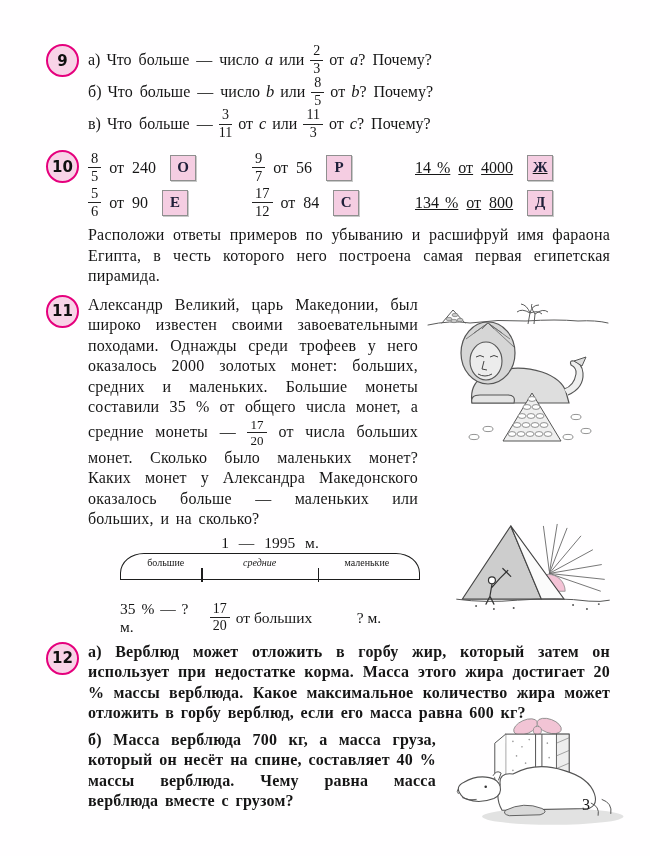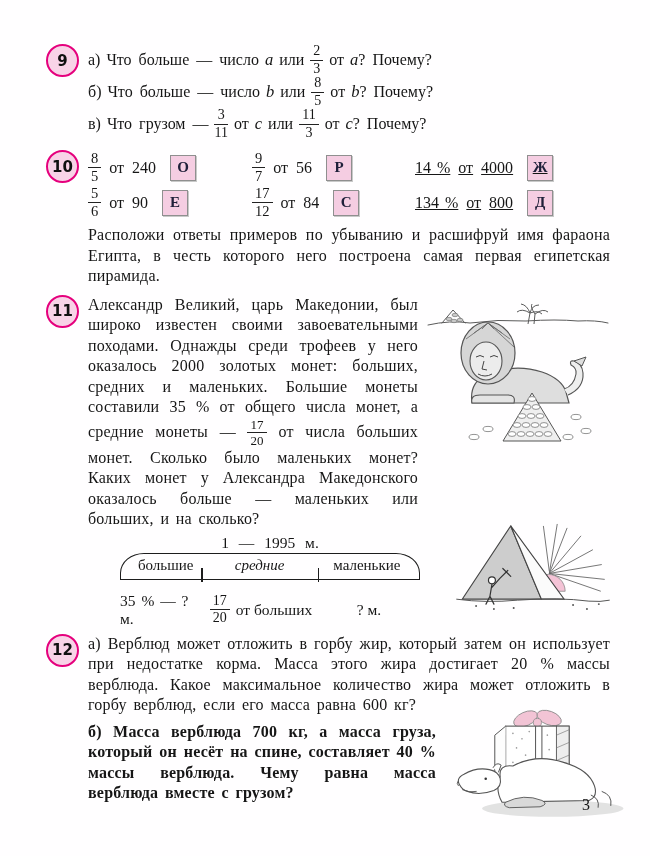--- a/index.html
+++ b/index.html
@@ -49,28 +49,28 @@
   
   .sphinx-float{float:right;width:184px;height:198px;margin-left:8px;}
   .diagram-row{display:flex;align-items:flex-start;margin-top:4px;}
   .diagram{width:300px;margin-left:32px;font-size:15.5px;}
   .diagram-total{text-align:center;word-spacing:6px;margin-bottom:1px;}
   .capsule{
     position:relative;height:25px;
     border:1.5px solid #1d1d1d;
     border-radius:24px 24px 0 0 / 20px 20px 0 0;
   }
-  .capsule .seg{position:absolute;top:3px;text-align:center;font-size:15px;}
+  .capsule .seg{position:absolute;top:3px;text-align:center;font-size:10px;}
   .seg1{left:2%;width:26%;}
   .seg2{left:28%;width:37%;font-style:italic;}
   .seg3{left:67%;width:31%;}
   .tick{position:absolute;width:1.5px;background:#1d1d1d;height:14px;top:14px;}
   .tick1{left:27%;}
   .tick2{left:66%;}
-  .diagram-sub{display:flex;align-items:center;margin-top:12px;justify-content:space-between;}
+  .diagram-sub{display:flex;align-items:center;margin-top:20px;justify-content:space-between;}
   .sub-big{width:28%;word-spacing:2px;}
   .sub-mid{width:38%;display:flex;align-items:center;justify-content:center;gap:6px;}
   .sub-small{flex:1;text-align:center;}
   .pyramid-box{margin-left:auto;width:154px;margin-top:-14px;}
   
   .camel-float{float:right;width:202px;height:116px;margin:-14px -32px 0 4px;}
   .page-number{position:absolute;right:60px;bottom:42px;font-size:16px;}
   .mt6{margin-top:6px;} .mt8{margin-top:8px;} .mt10{margin-top:10px;}
   svg{display:block;}
 </style>
@@ -100,21 +100,21 @@
       <span>или</span>
       <span class="frac">
           <span class="num">8</span>
           <span class="den">5</span>
         </span>
       <span>от</span>
       <span class="pair"><span class="var">b</span><span>?  Почему?</span></span>
     </div>
     <div class="p9-line">
       <span>в)</span>
-      <span>Что грузом —</span>
+      <span>Что больше —</span>
       <span class="frac">
           <span class="num">3</span>
           <span class="den">11</span>
         </span>
       <span>от</span>
       <span class="var">c</span>
       <span>или</span>
       <span class="frac">
           <span class="num">11</span>
           <span class="den">3</span>
@@ -294,21 +294,21 @@
               <path d="M36,65 L34,77 M34,77 L30,85 M34,77 L38,85 M36,68 L44,59 M44,59 L52,51 M47,49 L55,57"></path>
             </g>
           </svg>
         </div>
       </div>
     </div>
   </section>
 
   <section class="problem mt6">
     <div class="badge">12</div>
-    <p class="para" style="margin-top:2px;">а) Верблюд может отложить в горбу жир, который затем он использует при недостатке корма. Масса этого жира достигает 20 % массы верблюда. Какое максимальное количество жира может отложить в горбу верблюд, если его масса равна 600 кг?</p>
+    <p class="para" style="margin-top:2px;font-weight:bold;">а) Верблюд может отложить в горбу жир, который затем он использует при недостатке корма. Масса этого жира достигает 20 % массы верблюда. Какое максимальное количество жира может отложить в горбу верблюд, если его масса равна 600 кг?</p>
 
     <div style="margin-top:6px;font-weight:bold;">
       <div class="camel-float">
         <svg viewBox="0 0 210 128" width="202" height="116">
           <ellipse cx="118" cy="111" rx="78" ry="9" fill="#e2e2e2"></ellipse>
           <g transform="rotate(-24 88 12)">
               <ellipse cx="88" cy="12" rx="14" ry="7.5" fill="#f2c4d5" stroke="#8a8a8a" stroke-width=".9"></ellipse>
             </g>
           <g transform="rotate(20 114 11)">
               <ellipse cx="114" cy="11" rx="14" ry="7.5" fill="#f2c4d5" stroke="#8a8a8a" stroke-width=".9"></ellipse>

